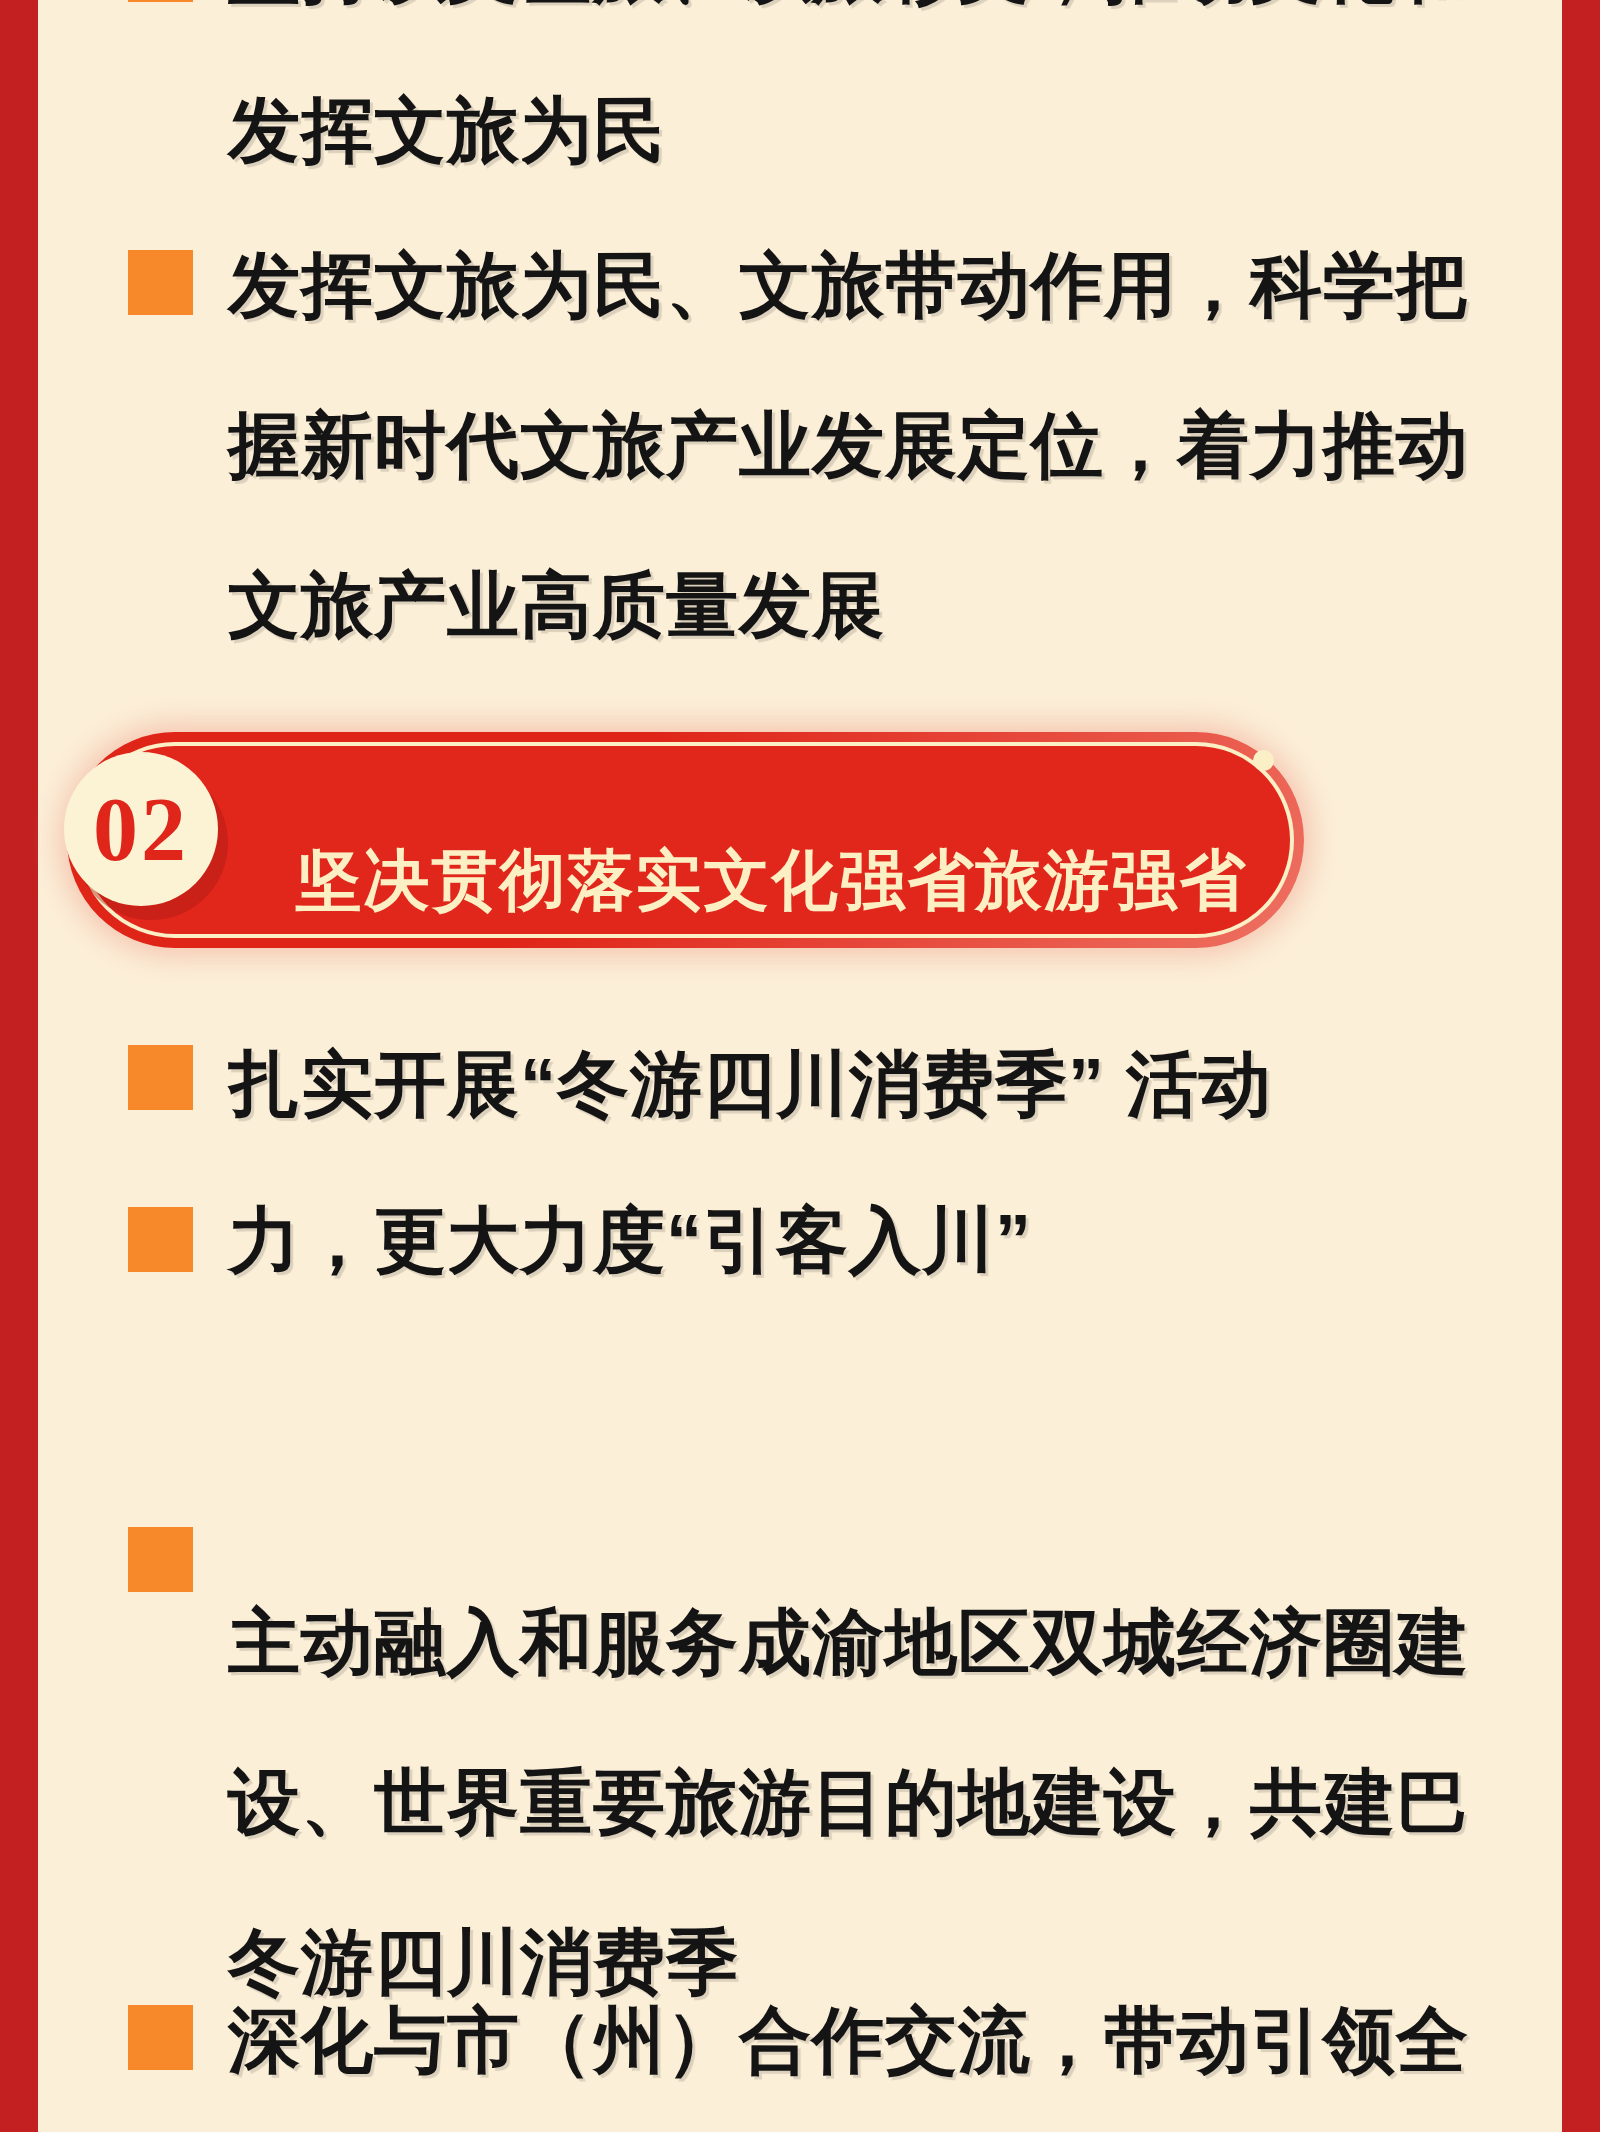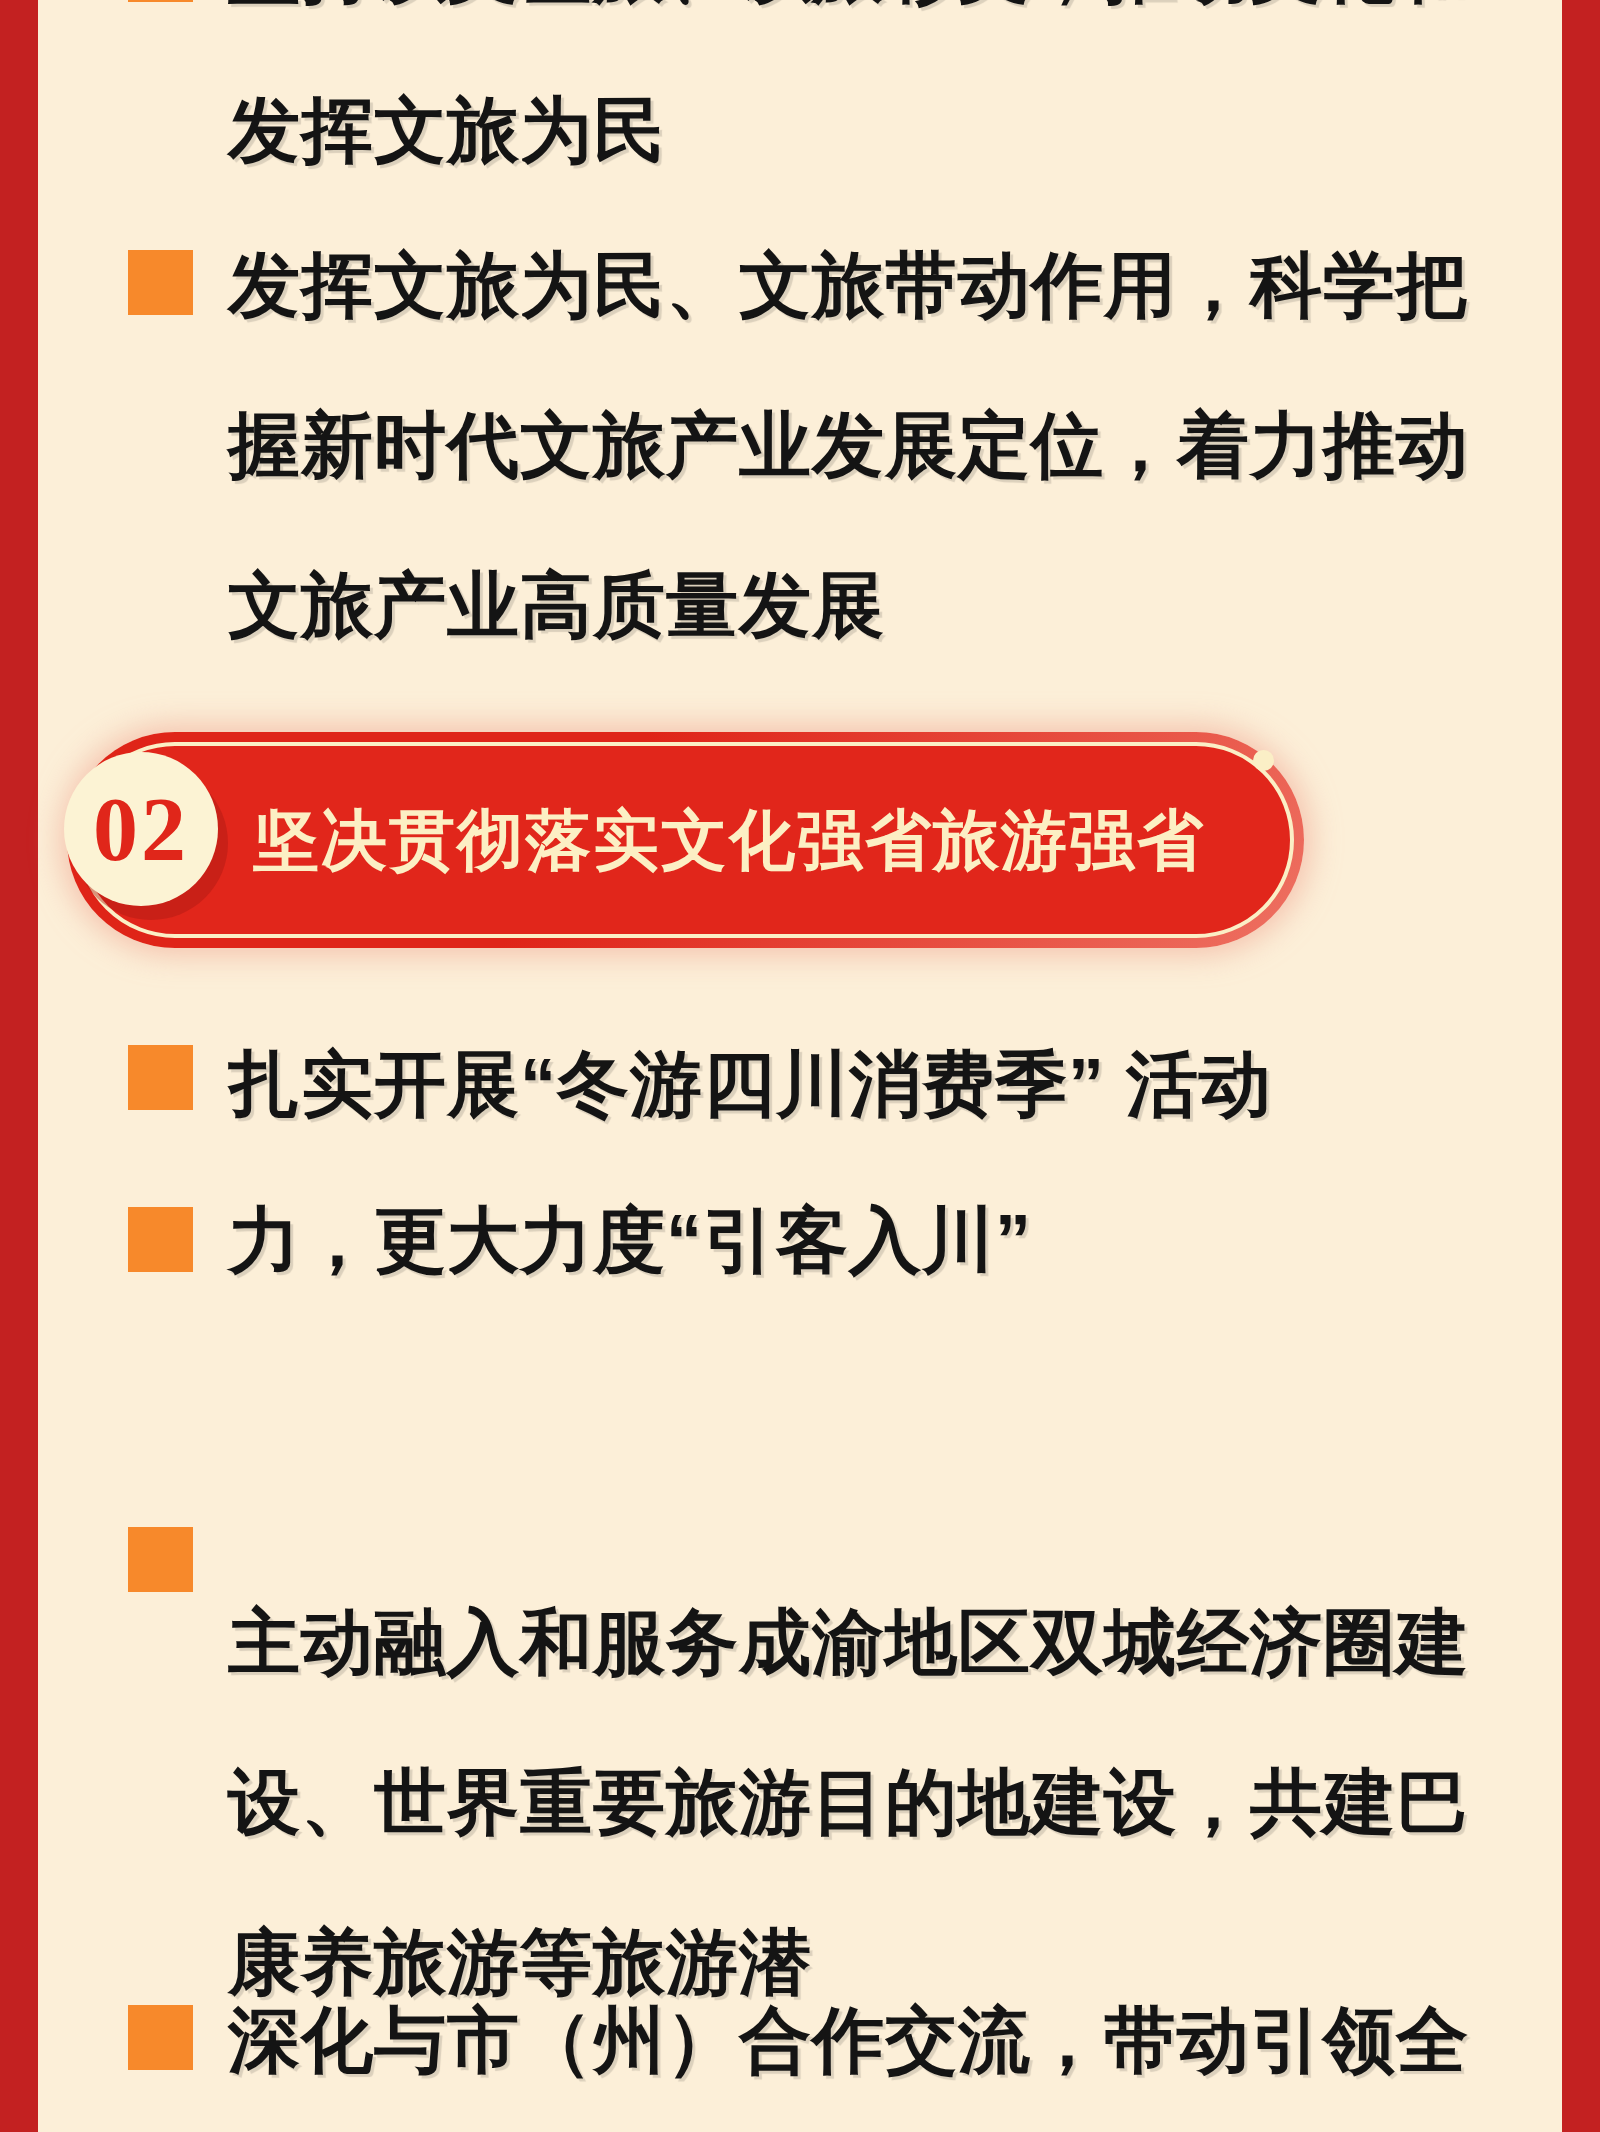--- a/index.html
+++ b/index.html
@@ -36,22 +36,23 @@
     border-radius:108px;
     background:linear-gradient(125deg,#DF2418 42%,#EE7162 100%);
     box-shadow:0 0 28px 8px rgba(240,170,150,0.6);
   }
   .banner-inner{
     position:absolute;left:10px;top:10px;right:10px;bottom:10px;
     border-radius:98px;
     background:#E1261B;
     border:4px solid #FBEFC6;
     box-sizing:border-box;
-    display:flex;flex-direction:column;justify-content:center;
+    display:flex;flex-direction:row;justify-content:center;
     padding-left:172px;
+    align-items:flex-end;
   }
   .banner-title{
     color:#FCEFC4;font-size:66px;line-height:108px;font-weight:700;
     letter-spacing:2px;white-space:nowrap;
   }
   .badge{
     position:absolute;left:-3px;top:20px;width:154px;height:154px;
     border-radius:50%;
     background:#FCF3D4;
     display:flex;align-items:center;justify-content:center;
@@ -109,19 +110,19 @@
 
 <div class="bullet-sq" id="row4-sq"></div>
 <div class="bullet-row" id="row4">
   <div class="line">力，更大力度“引客入川”</div>
 </div>
 
 <div class="bullet-sq" id="row5-sq"></div>
 <div class="bullet-row" id="row5">
   <div class="line">主动融入和服务成渝地区双城经济圈建</div>
   <div class="line">设、世界重要旅游目的地建设，共建巴</div>
-  <div class="line">康养旅游等旅游潜</div>
+  <div class="line">冬游四川消费季</div>
 </div>
 
 <div class="bullet-sq" id="row6-sq"></div>
 <div class="bullet-row" id="row6">
   <div class="line">深化与市（州）合作交流，带动引领全</div>
 </div>
 
 </body></html>

